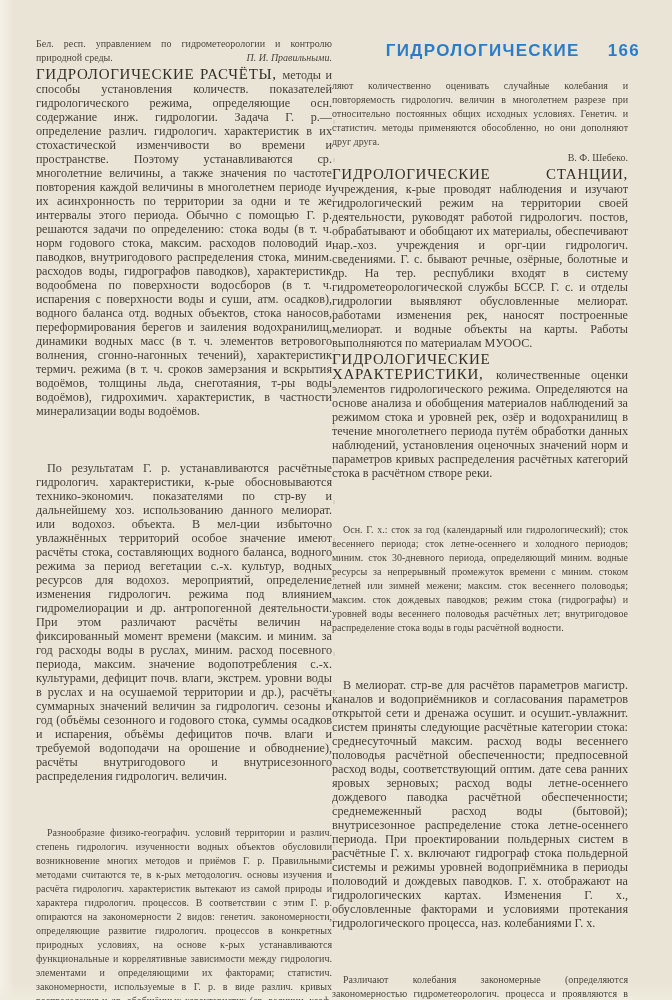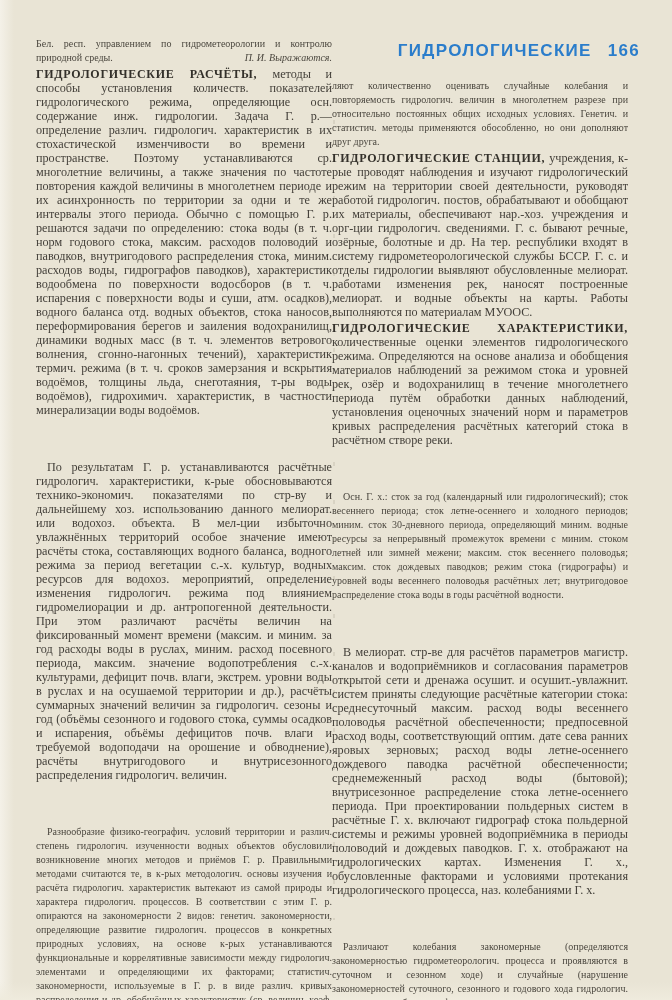--- a/index.html
+++ b/index.html
@@ -14,34 +14,34 @@
   .page-edge-left{
     position:absolute;left:0;top:0;width:14px;height:1000px;
     background:linear-gradient(to right,#f4f1e8,#e9e4d5);
   }
   .page-edge-bottom{
     position:absolute;left:0;bottom:0;width:672px;height:18px;
     background:linear-gradient(to top,#efebdd,rgba(233,228,213,0));
   }
   .running-head{
     position:absolute;top:41px;left:344px;width:296px;
-    display:flex;justify-content:flex-end;align-items:baseline;gap:16px;
+    display:flex;justify-content:flex-end;align-items:baseline;gap:28px;
     font-family:"Liberation Sans", sans-serif;
     font-weight:700;font-size:17px;letter-spacing:1.3px;
     color:#2b7dcb;
   }
   .col{position:absolute;width:296px;}
   .col-left{left:36px;top:37px;}
   .col-right{left:332px;top:79px;}
   p{margin:0 0 2px 0;}
   .p-normal{font-size:12.2px;line-height:14px;text-align:justify;}
   .p-small{font-size:10px;line-height:14px;text-align:justify;color:#4a463e;}
   .indent{text-indent:11px;margin-top:43px;}
   .right{text-align:right;}
-  .seg-b{font-weight:700;font-size:12px;letter-spacing:0.7px;color:#33302a;}
+  .seg-b{font-weight:400;font-size:15px;letter-spacing:0.7px;color:#33302a;}
   .seg-i{}
   .seg-f{float:right;font-style:italic;}
   .gutter-marks{
     position:absolute;left:333px;top:120px;width:2px;height:800px;
     background:repeating-linear-gradient(to bottom,
       rgba(100,90,70,.28) 0 4px, rgba(100,90,70,0) 4px 38px);
     opacity:.45;
   }
 </style>
 </head>
@@ -50,25 +50,26 @@
 <div class="page-edge-left"></div>
 <div class="page-edge-bottom"></div>
 <div class="gutter-marks"></div>
 
 <div class="running-head">
   <span>ГИДРОЛОГИЧЕСКИЕ</span>
   <span>166</span>
 </div>
 
 <div class="col col-left">
-    <p class="p-small"><span>Бел. респ. управлением по гидрометеорологии и контролю природной среды. </span><span class="seg-i seg-f">П. И. Выражаются.</span></p>
+    <p class="p-small"><span>Бел. респ. управлением по гидрометеорологии и контролю природной среды. </span><span class="seg-i seg-f">П. И. Правильными.</span></p>
     <p class="p-normal"><span class="seg-b">ГИДРОЛОГИЧЕСКИЕ РАСЧЁТЫ, </span><span>методы и способы установления количеств. показателей </span><span class="seg-i">гидрологического режима</span><span>, определяющие осн. содержание инж. гидрологии. Задача Г. р.— определение различ. гидрологич. характеристик в их стохастической изменчивости во времени и пространстве. Поэтому устанавливаются ср. многолетние величины, а также значения по частоте повторения каждой величины в многолетнем периоде и их асинхронность по территории за одни и те же интервалы этого периода. Обычно с помощью Г. р. решаются задачи по определению: </span><span class="seg-i">стока</span><span> воды (в т. ч. норм годового стока, максим. расходов половодий и паводков, внутригодового распределения стока, миним. расходов воды, </span><span class="seg-i">гидрографов</span><span> паводков), характеристик </span><span class="seg-i">водообмена</span><span> по поверхности водосборов (в т. ч. испарения с поверхности воды и суши, атм. осадков), </span><span class="seg-i">водного баланса</span><span> отд. водных объектов, стока наносов, переформирования берегов и заиления водохранилищ, динамики водных масс (в т. ч. элементов ветрового волнения, сгонно-нагонных течений), характеристик термич. режима (в т. ч. сроков замерзания и вскрытия водоёмов, толщины льда, снеготаяния, т-ры воды водоёмов), гидрохимич. характеристик, в частности минерализации воды водоёмов.</span></p>
     <p class="p-normal indent"><span>По результатам Г. р. устанавливаются расчётные гидрологич. характеристики, к-рые обосновываются технико-экономич. показателями по стр-ву и дальнейшему хоз. использованию данного мелиорат. или водохоз. объекта. В мел-ции избыточно увлажнённых территорий особое значение имеют расчёты стока, составляющих водного баланса, водного режима за период вегетации с.-х. культур, водных ресурсов для водохоз. мероприятий, определение изменения гидрологич. режима под влиянием гидромелиорации и др. антропогенной деятельности. При этом различают расчёты величин на фиксированный момент времени (максим. и миним. за год расходы воды в руслах, миним. расход посевного периода, максим. значение водопотребления с.-х. культурами, дефицит почв. влаги, экстрем. уровни воды в руслах и на осушаемой территории и др.), расчёты суммарных значений величин за гидрологич. сезоны и год (объёмы сезонного и годового стока, суммы осадков и испарения, объёмы дефицитов почв. влаги и требуемой водоподачи на орошение и обводнение), расчёты внутригодового и внутрисезонного распределения гидрологич. величин.</span></p>
     <p class="p-small indent"><span>Разнообразие физико-географич. условий территории и различ. степень гидрологич. изученности водных объектов обусловили возникновение многих методов и приёмов Г. р. Правильными методами считаются те, в к-рых методологич. основы изучения и расчёта гидрологич. характеристик вытекают из самой природы и характера гидрологич. процессов. В соответствии с этим Г. р. опираются на закономерности 2 видов: генетич. закономерности, определяющие развитие гидрологич. процессов в конкретных природных условиях, на основе к-рых устанавливаются функциональные и коррелятивные зависимости между гидрологич. элементами и определяющими их факторами; статистич. закономерности, используемые в Г. р. в виде различ. кривых распределения и др. обобщённых характеристик (ср. величин, коэф. изменчивости, коэф. корреляции и др.). Они позво-</span></p>
   </div>
 <div class="col col-right">
     <p class="p-small"><span>ляют количественно оценивать случайные колебания и повторяемость гидрологич. величин в многолетнем разрезе при относительно постоянных общих исходных условиях. Генетич. и статистич. методы применяются обособленно, но они дополняют друг друга.</span></p>
+    <p class="p-small right"><span class="seg-i">В. Ф. Шебеко.</span></p>
     <p class="p-normal"><span class="seg-b">ГИДРОЛОГИЧЕСКИЕ СТАНЦИИ, </span><span>учреждения, к-рые проводят наблюдения и изучают </span><span class="seg-i">гидрологический режим</span><span> на территории своей деятельности, руководят работой гидрологич. постов, обрабатывают и обобщают их материалы, обеспечивают нар.-хоз. учреждения и орг-ции гидрологич. сведениями. Г. с. бывают речные, озёрные, болотные и др. На тер. республики входят в систему </span><span class="seg-i">гидрометеорологической службы БССР</span><span>. Г. с. и отделы гидрологии выявляют обусловленные мелиорат. работами изменения рек, наносят построенные мелиорат. и водные объекты на карты. Работы выполняются по материалам МУООС.</span></p>
     <p class="p-normal"><span class="seg-b">ГИДРОЛОГИЧЕСКИЕ ХАРАКТЕРИСТИКИ, </span><span>количественные оценки элементов </span><span class="seg-i">гидрологического режима</span><span>. Определяются на основе анализа и обобщения материалов наблюдений за режимом стока и уровней рек, озёр и водохранилищ в течение многолетнего периода путём обработки данных наблюдений, установления оценочных значений норм и параметров кривых распределения расчётных категорий стока в расчётном створе реки.</span></p>
     <p class="p-small indent"><span>Осн. Г. х.: сток за год (календарный или гидрологический); сток весеннего периода; сток летне-осеннего и холодного периодов; миним. сток 30-дневного периода, определяющий миним. водные ресурсы за непрерывный промежуток времени с миним. стоком летней или зимней межени; максим. сток весеннего половодья; максим. сток дождевых паводков; режим стока (</span><span class="seg-i">гидрографы</span><span>) и уровней воды весеннего половодья расчётных лет; внутригодовое распределение стока воды в годы расчётной водности.</span></p>
     <p class="p-normal indent"><span>В мелиорат. стр-ве для расчётов параметров магистр. каналов и водоприёмников и согласования параметров открытой сети и дренажа осушит. и осушит.-увлажнит. систем приняты следующие расчётные категории стока: среднесуточный максим. расход воды весеннего половодья расчётной обеспеченности; предпосевной расход воды, соответствующий оптим. дате сева ранних яровых зерновых; расход воды летне-осеннего дождевого паводка расчётной обеспеченности; среднемеженный расход воды (бытовой); внутрисезонное распределение стока летне-осеннего периода. При проектировании польдерных систем в расчётные Г. х. включают гидрограф стока польдерной системы и режимы уровней водоприёмника в периоды половодий и дождевых паводков. Г. х. отображают на </span><span class="seg-i">гидрологических картах</span><span>. Изменения Г. х., обусловленные факторами и условиями протекания </span><span class="seg-i">гидрологического процесса</span><span>, наз. колебаниями Г. х.</span></p>
     <p class="p-small indent"><span>Различают колебания закономерные (определяются закономерностью гидрометеорологич. процесса и проявляются в суточном и сезонном ходе) и случайные (нарушение закономерностей суточного, сезонного и годового хода гидрологич. режима, колебание фазово-однородных характеристик в многолетнем разрезе). Выражаются режимом и амплитудой, т. е. разностью между наибольшими и наименьшими величинами Г. х. за выбранный период, обусловливающими особенности использования в нар. х-ве гидрологич. объектов и параметры мелиорат. систем. Амплитуда колебания уровней воды в реке определяет</span></p>
   </div>
 
 </body></html>

